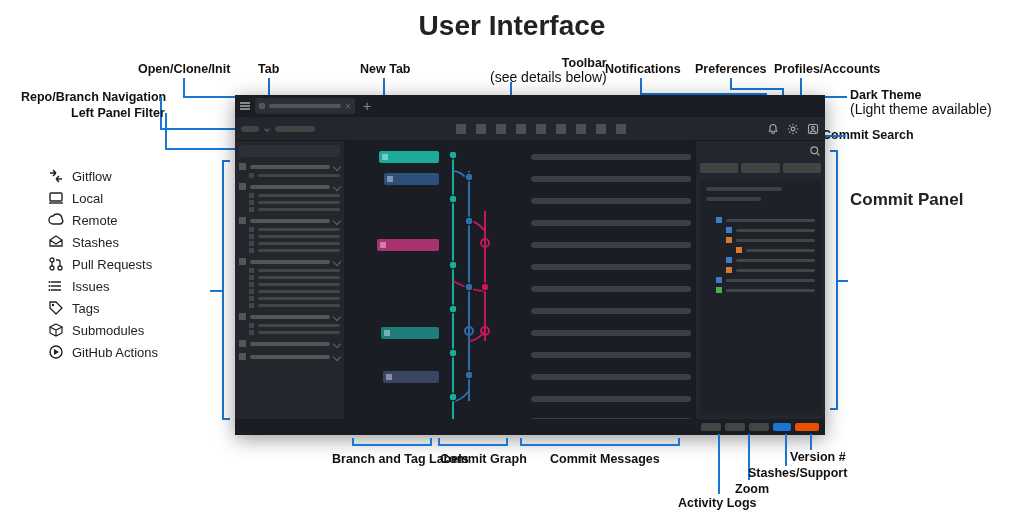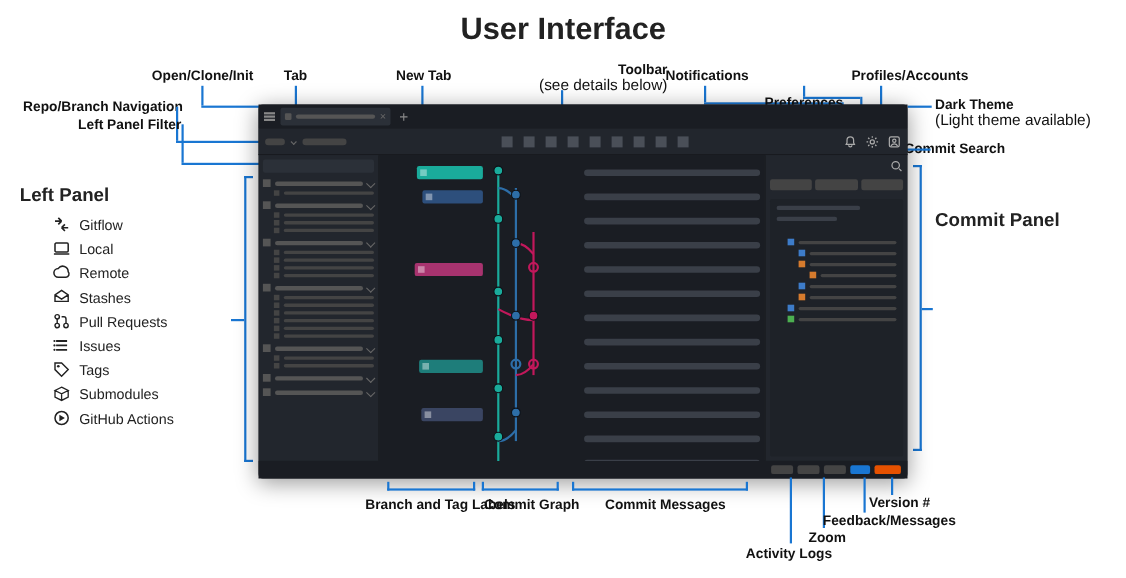--- a/index.html
+++ b/index.html
@@ -229,21 +229,21 @@
   <small>(see details below)</small>
 </div>
 <div class="line" style="left:510px; top:82px; width:2px; height:38px;"></div>
 <div class="bracket-h" style="left:410px; top:118px; width:200px; border-top:none; border-bottom:2px solid #1976d2; border-left:2px solid #1976d2; border-right:2px solid #1976d2; height:6px; transform:scaleY(-1);"></div>
 
 <div class="anno" style="left:605px; top:62px;text-align:center;">Notifications</div>
 <div class="line" style="left:640px; top:78px; width:2px; height:15px;"></div>
 <div class="line" style="left:640px; top:93px; width:125px; height:2px;"></div>
 <div class="line" style="left:765px; top:93px; width:2px; height:32px;"></div>
 
-<div class="anno" style="left:695px; top:62px;margin-top:24px;">Preferences</div>
+<div class="anno" style="left:695px; top:62px;">Preferences</div>
 <div class="line" style="left:730px; top:78px; width:2px; height:10px;"></div>
 <div class="line" style="left:730px; top:88px; width:52px; height:2px;"></div>
 <div class="line" style="left:782px; top:88px; width:2px; height:37px;"></div>
 
 <div class="anno" style="left:774px; top:62px;">Profiles/Accounts</div>
 <div class="line" style="left:800px; top:78px; width:2px; height:47px;"></div>
 
 <div class="anno" style="left:850px; top:88px;">
   <span>Dark Theme</span>
   <small>(Light theme available)</small>
@@ -255,21 +255,20 @@
 <div class="line" style="left:160px; top:128px; width:80px; height:2px;"></div>
 
 <div class="anno" style="left:71px; top:106px;">Left Panel Filter</div>
 <div class="line" style="left:165px; top:113px; width:2px; height:35px;"></div>
 <div class="line" style="left:165px; top:148px; width:75px; height:2px;"></div>
 
 <div class="anno" style="left:822px; top:128px;">Commit Search</div>
 <div class="line" style="left:822px; top:135px; width:24px; height:2px;"></div>
 
 <div class="left-legend">
-  <h3>Left Panel</h3>
   <div class="leg-item">
       <svg viewBox="0 0 16 16">
         <path d="M2 5 L8 5 M8 5 L5 2 M8 5 L5 8 M14 11 L8 11 M8 11 L11 8 M8 11 L11 14" stroke="#222" stroke-width="1.5" fill="none"></path>
       </svg>
       <span>Gitflow</span>
     </div>
   <div class="leg-item">
       <svg viewBox="0 0 16 16">
         <rect x="2" y="3" width="12" height="8" rx="1" stroke="#222" stroke-width="1.4" fill="none"></rect>
         <path d="M1 13 L15 13" stroke="#222" stroke-width="1.4"></path>
@@ -684,16 +683,16 @@
 <div class="bracket-h" style="left:520px; top:438px; width:160px;"></div>
 <div class="anno" style="left:550px; top:452px; text-align:center;">Commit Messages</div>
 
 <div class="line" style="left:718px; top:434px; width:2px; height:60px;"></div>
 <div class="anno" style="left:678px; top:496px;">Activity Logs</div>
 
 <div class="line" style="left:748px; top:434px; width:2px; height:46px;"></div>
 <div class="anno" style="left:735px; top:482px;">Zoom</div>
 
 <div class="line" style="left:785px; top:434px; width:2px; height:32px;"></div>
-<div class="anno" style="left:748px; top:466px;">Feedback/Messages</div>
+<div class="anno" style="left:748px; top:466px;">Stashes/Support</div>
 
 <div class="line" style="left:810px; top:434px; width:2px; height:16px;"></div>
 <div class="anno" style="left:790px; top:450px;">Version #</div>
 
 </body></html>

